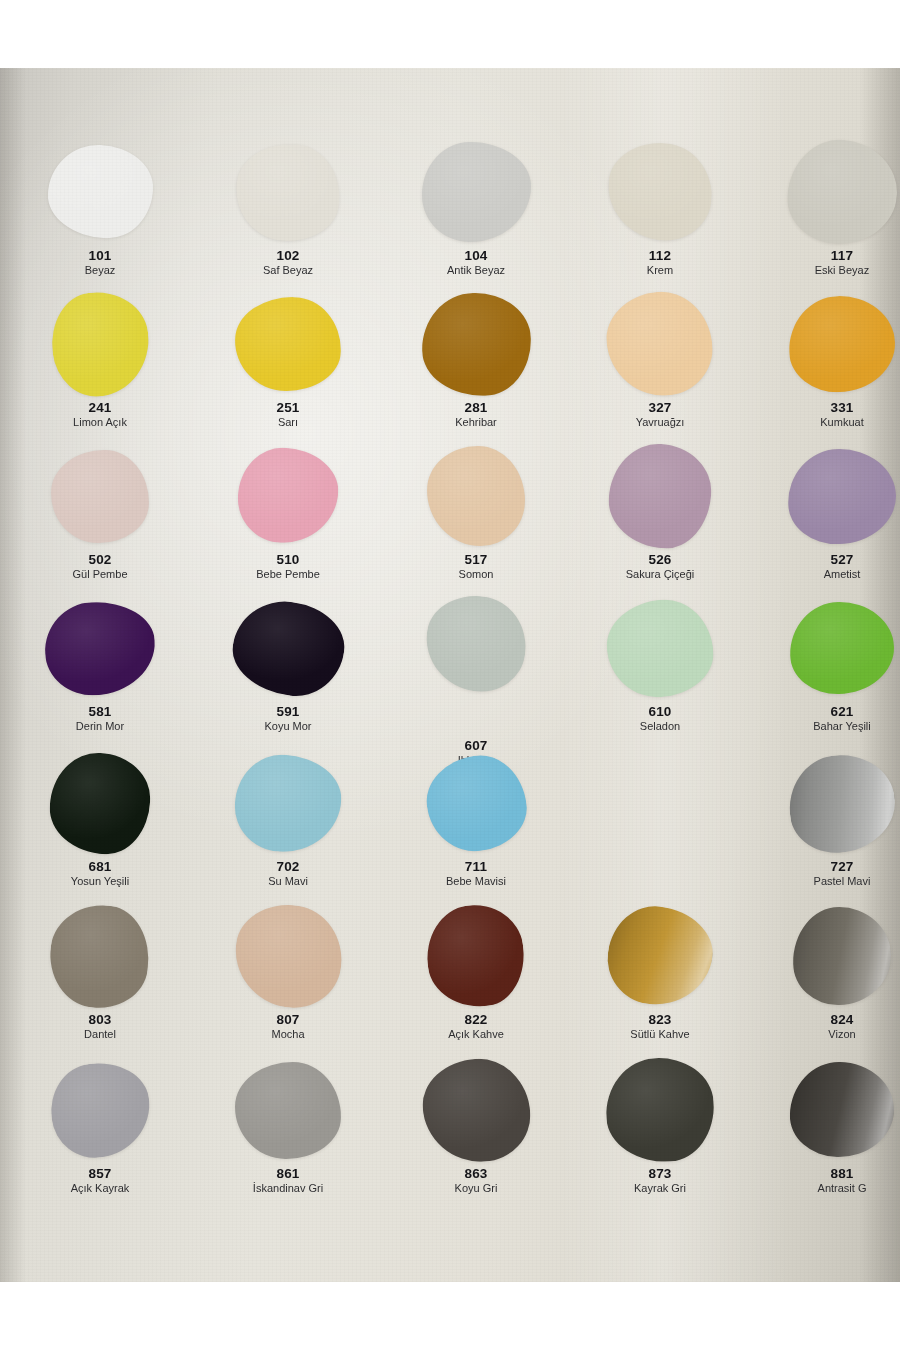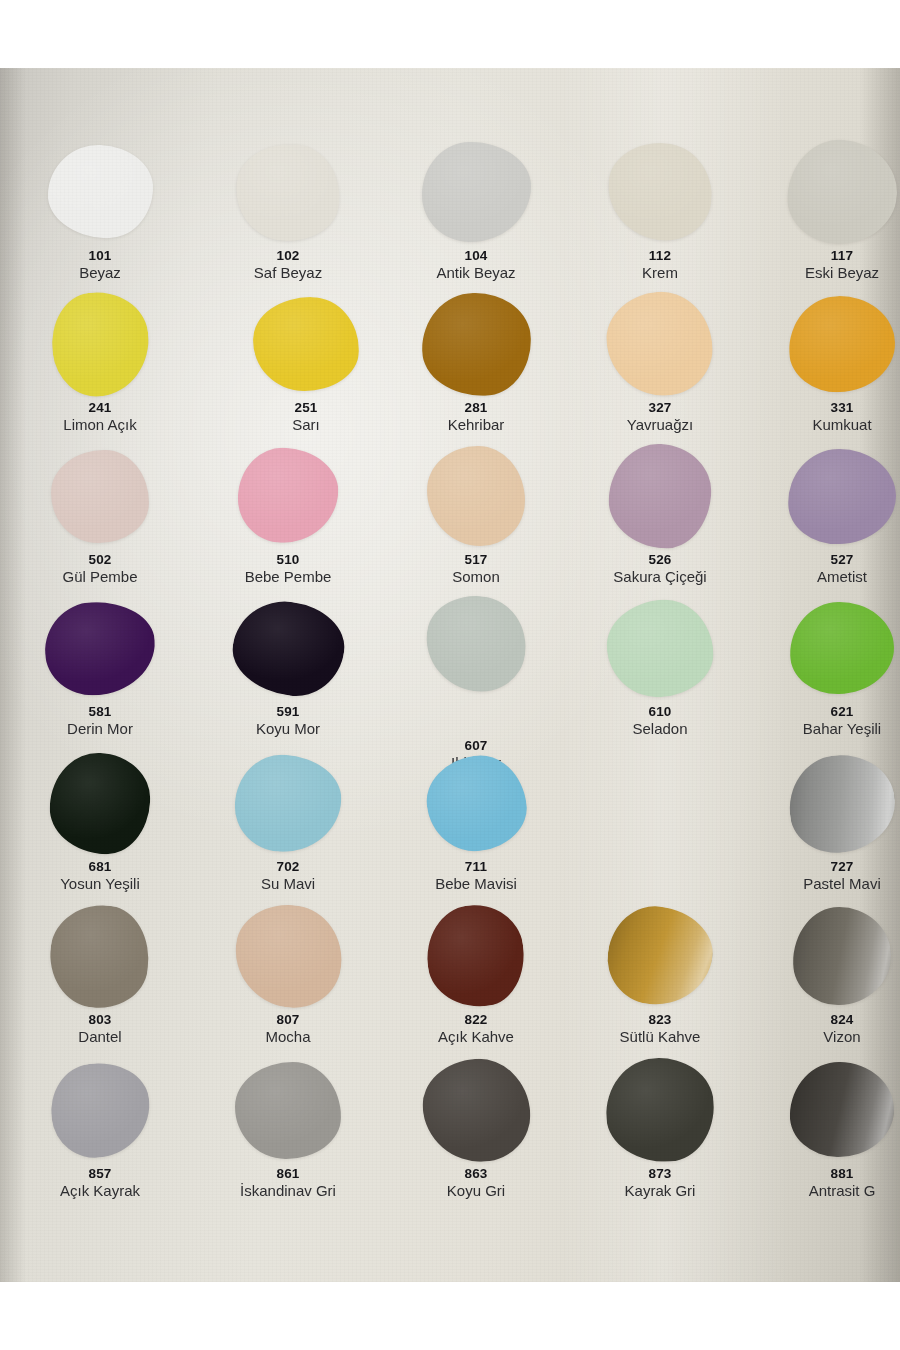--- a/index.html
+++ b/index.html
@@ -86,21 +86,21 @@
   }
   .code {
     display: block;
     font-size: 13.5px;
     font-weight: 700;
     color: #16161a;
     letter-spacing: 0.2px;
   }
   .cname {
     display: block;
-    font-size: 15px;
+    font-size: 11px;
     font-weight: 400;
     color: #2e2e31;
     margin-top: 2px;
     white-space: nowrap;
   }
   #bottom-white {
     position: absolute;
     left: 0;
     top: 1282px;
     width: 900px;
@@ -186,21 +186,21 @@
         <div class="swatch-row" style="top: 224px; height: 152px;">
           <div class="swatch-cell" style="position: absolute; left: 10px; width: 180px;">
             <div class="blob-wrap">
               <div class="blob" style="border-radius: 44% 56% 56% 44% / 53% 44% 56% 47%; width: 97px; height: 103.8px; transform: rotate(-6.73deg); background: radial-gradient(85% 80% at 38% 30%, rgba(255, 255, 255, 0.1) 0%, rgba(255, 255, 255, 0) 70%), rgb(224, 213, 58);"></div>
             </div>
             <div class="swatch-label">
               <span class="code">241</span>
               <span class="cname">Limon Açık</span>
             </div>
           </div>
-          <div class="swatch-cell" style="position: absolute; left: 216px; width: 180px;">
+          <div class="swatch-cell" style="position: absolute; left: 198px; width: 180px;">
             <div class="blob-wrap">
               <div class="blob" style="border-radius: 55% 45% 52% 48% / 46% 57% 43% 54%; width: 106.3px; height: 93.9px; transform: rotate(1.32deg); background: radial-gradient(85% 80% at 38% 30%, rgba(255, 255, 255, 0.1) 0%, rgba(255, 255, 255, 0) 70%), rgb(231, 201, 43);"></div>
             </div>
             <div class="swatch-label">
               <span class="code">251</span>
               <span class="cname">Sarı</span>
             </div>
           </div>
           <div class="swatch-cell" style="position: absolute; left: 386px; width: 180px;">
             <div class="blob-wrap">

